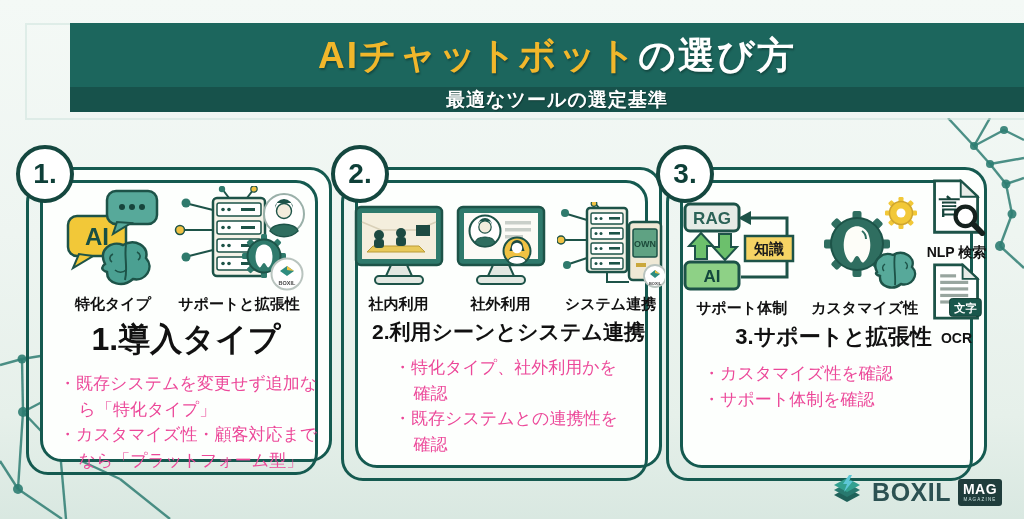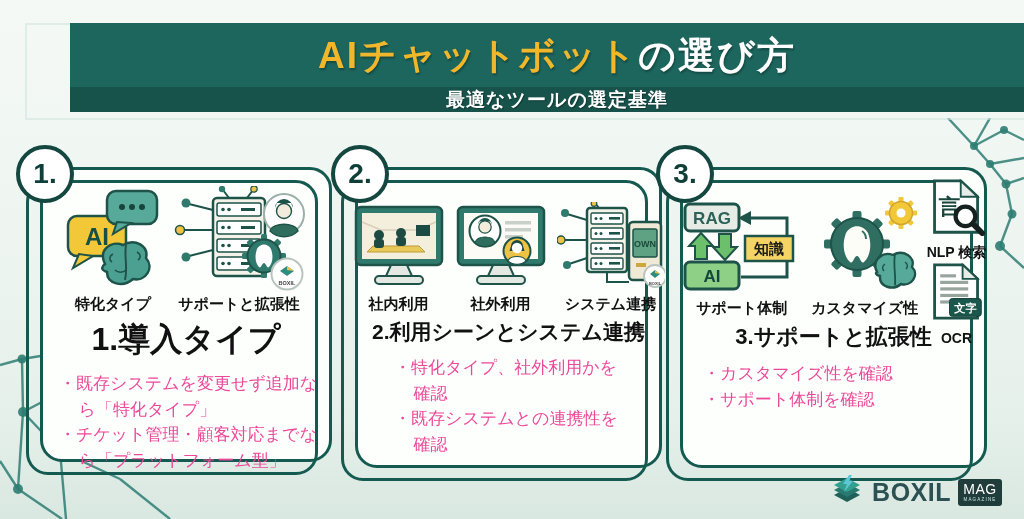--- a/index.html
+++ b/index.html
@@ -87,21 +87,21 @@
   
   .footer-logo{
     position:absolute;right:22px;bottom:9px;z-index:2;
     display:flex;align-items:center;gap:7px;
   }
   .brand-text{font-size:25px;font-weight:800;color:#2c5152;letter-spacing:.5px;}
   .mag-box{
     background:#203d3c;border-radius:3px;width:44px;height:27px;
     display:flex;flex-direction:column;align-items:center;justify-content:center;line-height:1;
   }
-  .mag-box .mag{color:#fff;font-size:14px;font-weight:400;letter-spacing:.5px;}
+  .mag-box .mag{color:#fff;font-size:14px;font-weight:700;letter-spacing:.5px;}
   .mag-box .magazine{color:#cfe5e2;font-size:4.5px;letter-spacing:1.2px;margin-top:1.5px;}
   svg text{font-family:"Liberation Sans","DejaVu Sans",sans-serif;}
 </style>
 </head>
 <body>
 
 <div class="stage">
 
   <svg class="deco" style="right:0;top:118px;" width="96" height="200" viewBox="0 0 96 200">
     <line x1="20" y1="0" x2="46" y2="28"></line>
@@ -227,21 +227,21 @@
             <path d="M0 -8 l7 5 -7 -1 z" fill="#f0c243"></path>
             <text y="10.5" font-size="5.5" font-weight="bold" fill="#444" text-anchor="middle">BOXIL</text>
           </g>
         </svg>
         <div class="icon-label">サポートと拡張性</div>
       </div>
     </div>
     <h3 class="card-heading">1.導入タイプ</h3>
     <ul class="bullets">
       <li>既存システムを変更せず追加なら「特化タイプ」</li>
-      <li>チケット管理・顧客対応までなら「プラットフォーム型」</li>
+      <li>カスタマイズ性・顧客対応までなら「プラットフォーム型」</li>
     </ul>
   </div>
 
   <div class="card card2">
     <div class="badge">2.</div>
     <div class="icons-row">
       <div class="icon-group">
         <svg width="92" height="88" viewBox="0 0 92 88">
           <rect x="3" y="3" width="86" height="58" rx="5" fill="#2f7a6c" stroke="#1d5348" stroke-width="2.5"></rect>
           <rect x="9" y="9" width="74" height="46" fill="#f4eedd"></rect>

